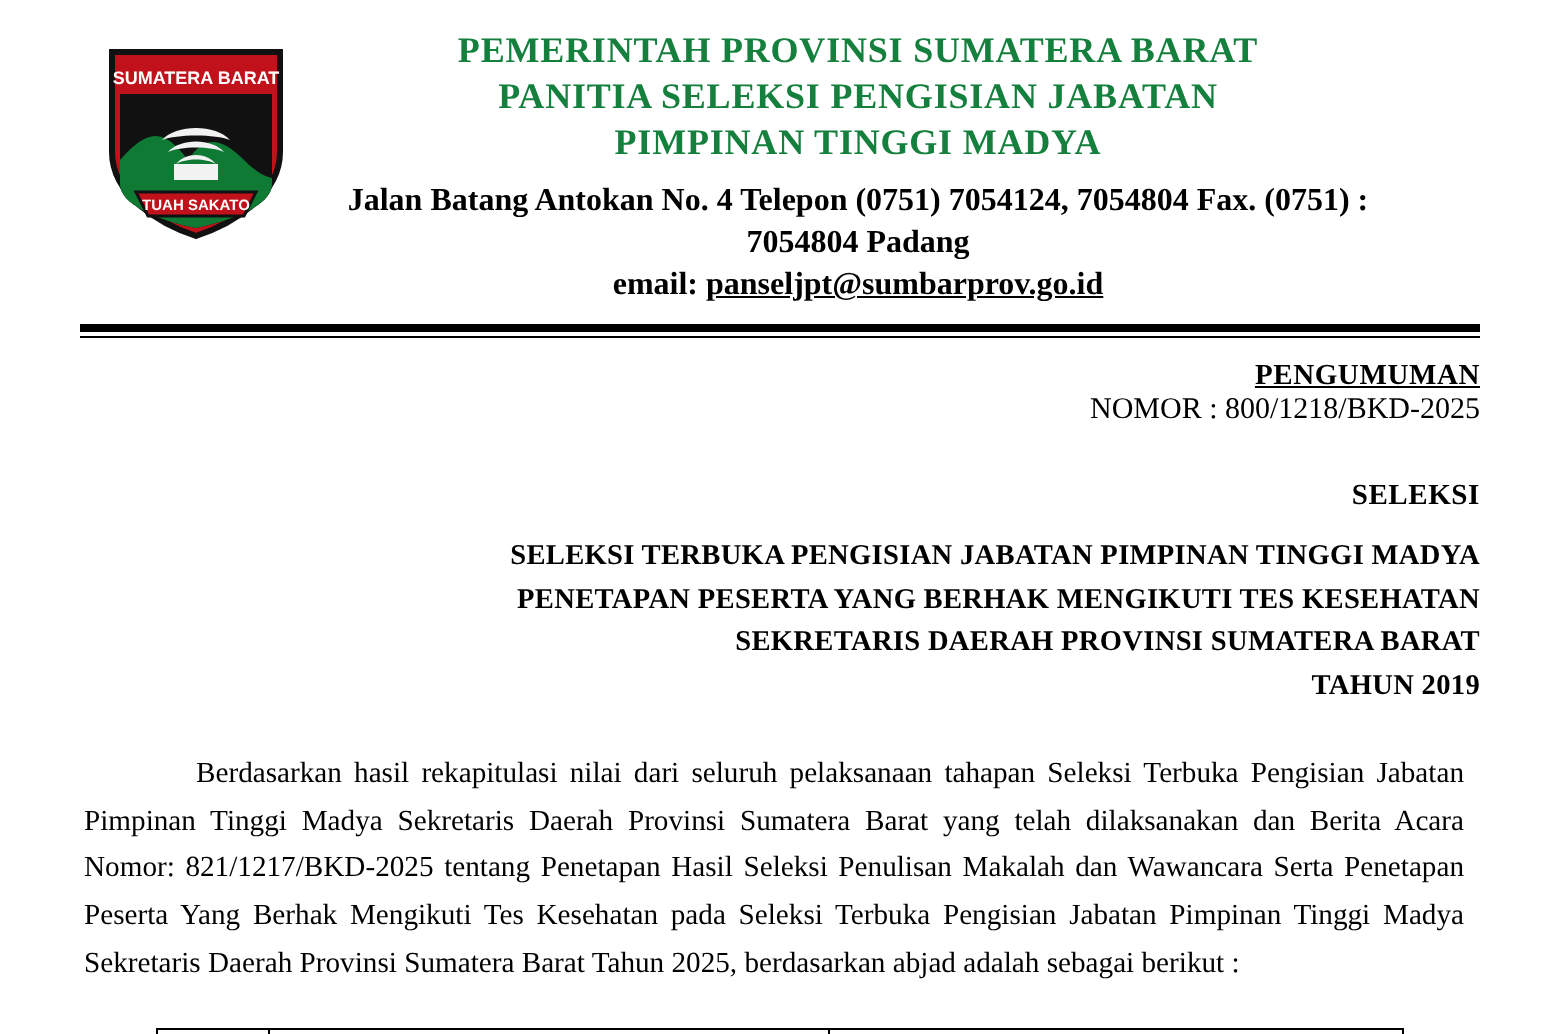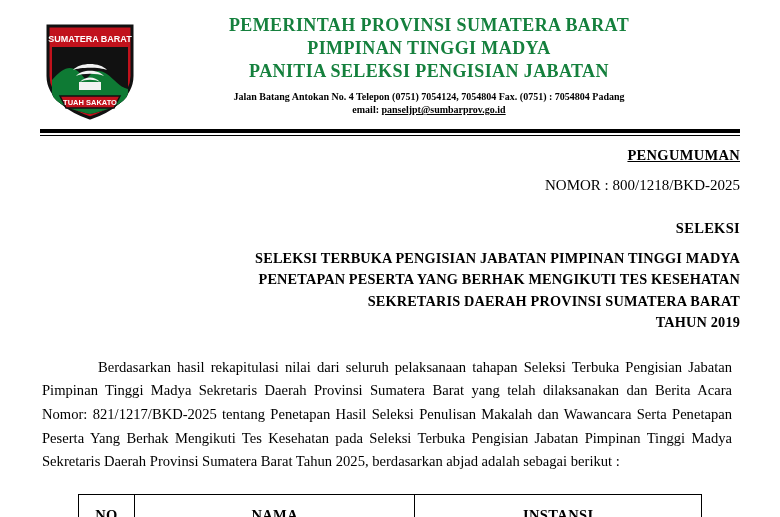--- a/index.html
+++ b/index.html
@@ -25,41 +25,41 @@
   
   .letterhead {
     display: flex;
     align-items: flex-start;
     padding-top: 14px;
   }
   .crest {
     width: 108px;
     flex: 0 0 108px;
     display: flex;
-    justify-content: flex-start;
+    justify-content: flex-end;
     padding-top: 6px;
     text-decoration: underline;
   }
   .head-text {
     flex: 1 1 auto;
     text-align: center;
     padding-right: 30px;
   }
   .head-line {
     font-family: "Liberation Serif", serif;
     font-weight: bold;
     font-size: 18px;
     letter-spacing: 0.4px;
     line-height: 1.28;
     color: #15803d;
   }
   .head-addr {
     font-family: "Liberation Serif", serif;
     font-weight: bold;
-    font-size: 10px;
+    font-size: 16px;
     line-height: 1.32;
     margin-top: 7px;
   }
   .head-addr .mail a {
     color: #000;
   }
 
   
   .rule-wrap {
     margin-top: 9px;
@@ -82,21 +82,21 @@
   .pengumuman {
     font-family: "Liberation Serif", serif;
     font-weight: bold;
     font-size: 14.5px;
     text-decoration: underline;
     letter-spacing: 0.3px;
   }
   .nomor {
     font-family: "Liberation Serif", serif;
     font-size: 15px;
-    margin-top: 13px;
+    margin-top: 0;
   }
   .tentang {
     font-family: "Liberation Serif", serif;
     font-weight: bold;
     font-size: 14.5px;
     margin-top: 26px;
     letter-spacing: 0.3px;
   }
   .subject {
     font-family: "Liberation Serif", serif;
@@ -169,22 +169,22 @@
         </g>
         <rect x="39" y="62" width="22" height="8" fill="#f2f2f2"></rect>
 
         <path d="M20 76 H80 L74 88 H26 Z" fill="#c1121c" stroke="#111111" stroke-width="1.5"></path>
         <text x="50" y="85" font-family="Liberation Sans, sans-serif" font-size="7.5" font-weight="bold" fill="#ffffff" text-anchor="middle">TUAH SAKATO</text>
       </svg>
     </div>
 
     <div class="head-text">
       <div class="head-line">PEMERINTAH PROVINSI SUMATERA BARAT</div>
+      <div class="head-line">PANITIA SELEKSI PENGISIAN JABATAN</div>
       <div class="head-line">PIMPINAN TINGGI MADYA</div>
-      <div class="head-line">PANITIA SELEKSI PENGISIAN JABATAN</div>
       <div class="head-addr">
         <div>Jalan Batang Antokan No. 4 Telepon (0751) 7054124, 7054804 Fax. (0751) : 7054804 Padang</div>
         <div class="mail">
           <span>email:</span>
           <a href="#">panseljpt@sumbarprov.go.id</a>
         </div>
       </div>
     </div>
   </div>
 

